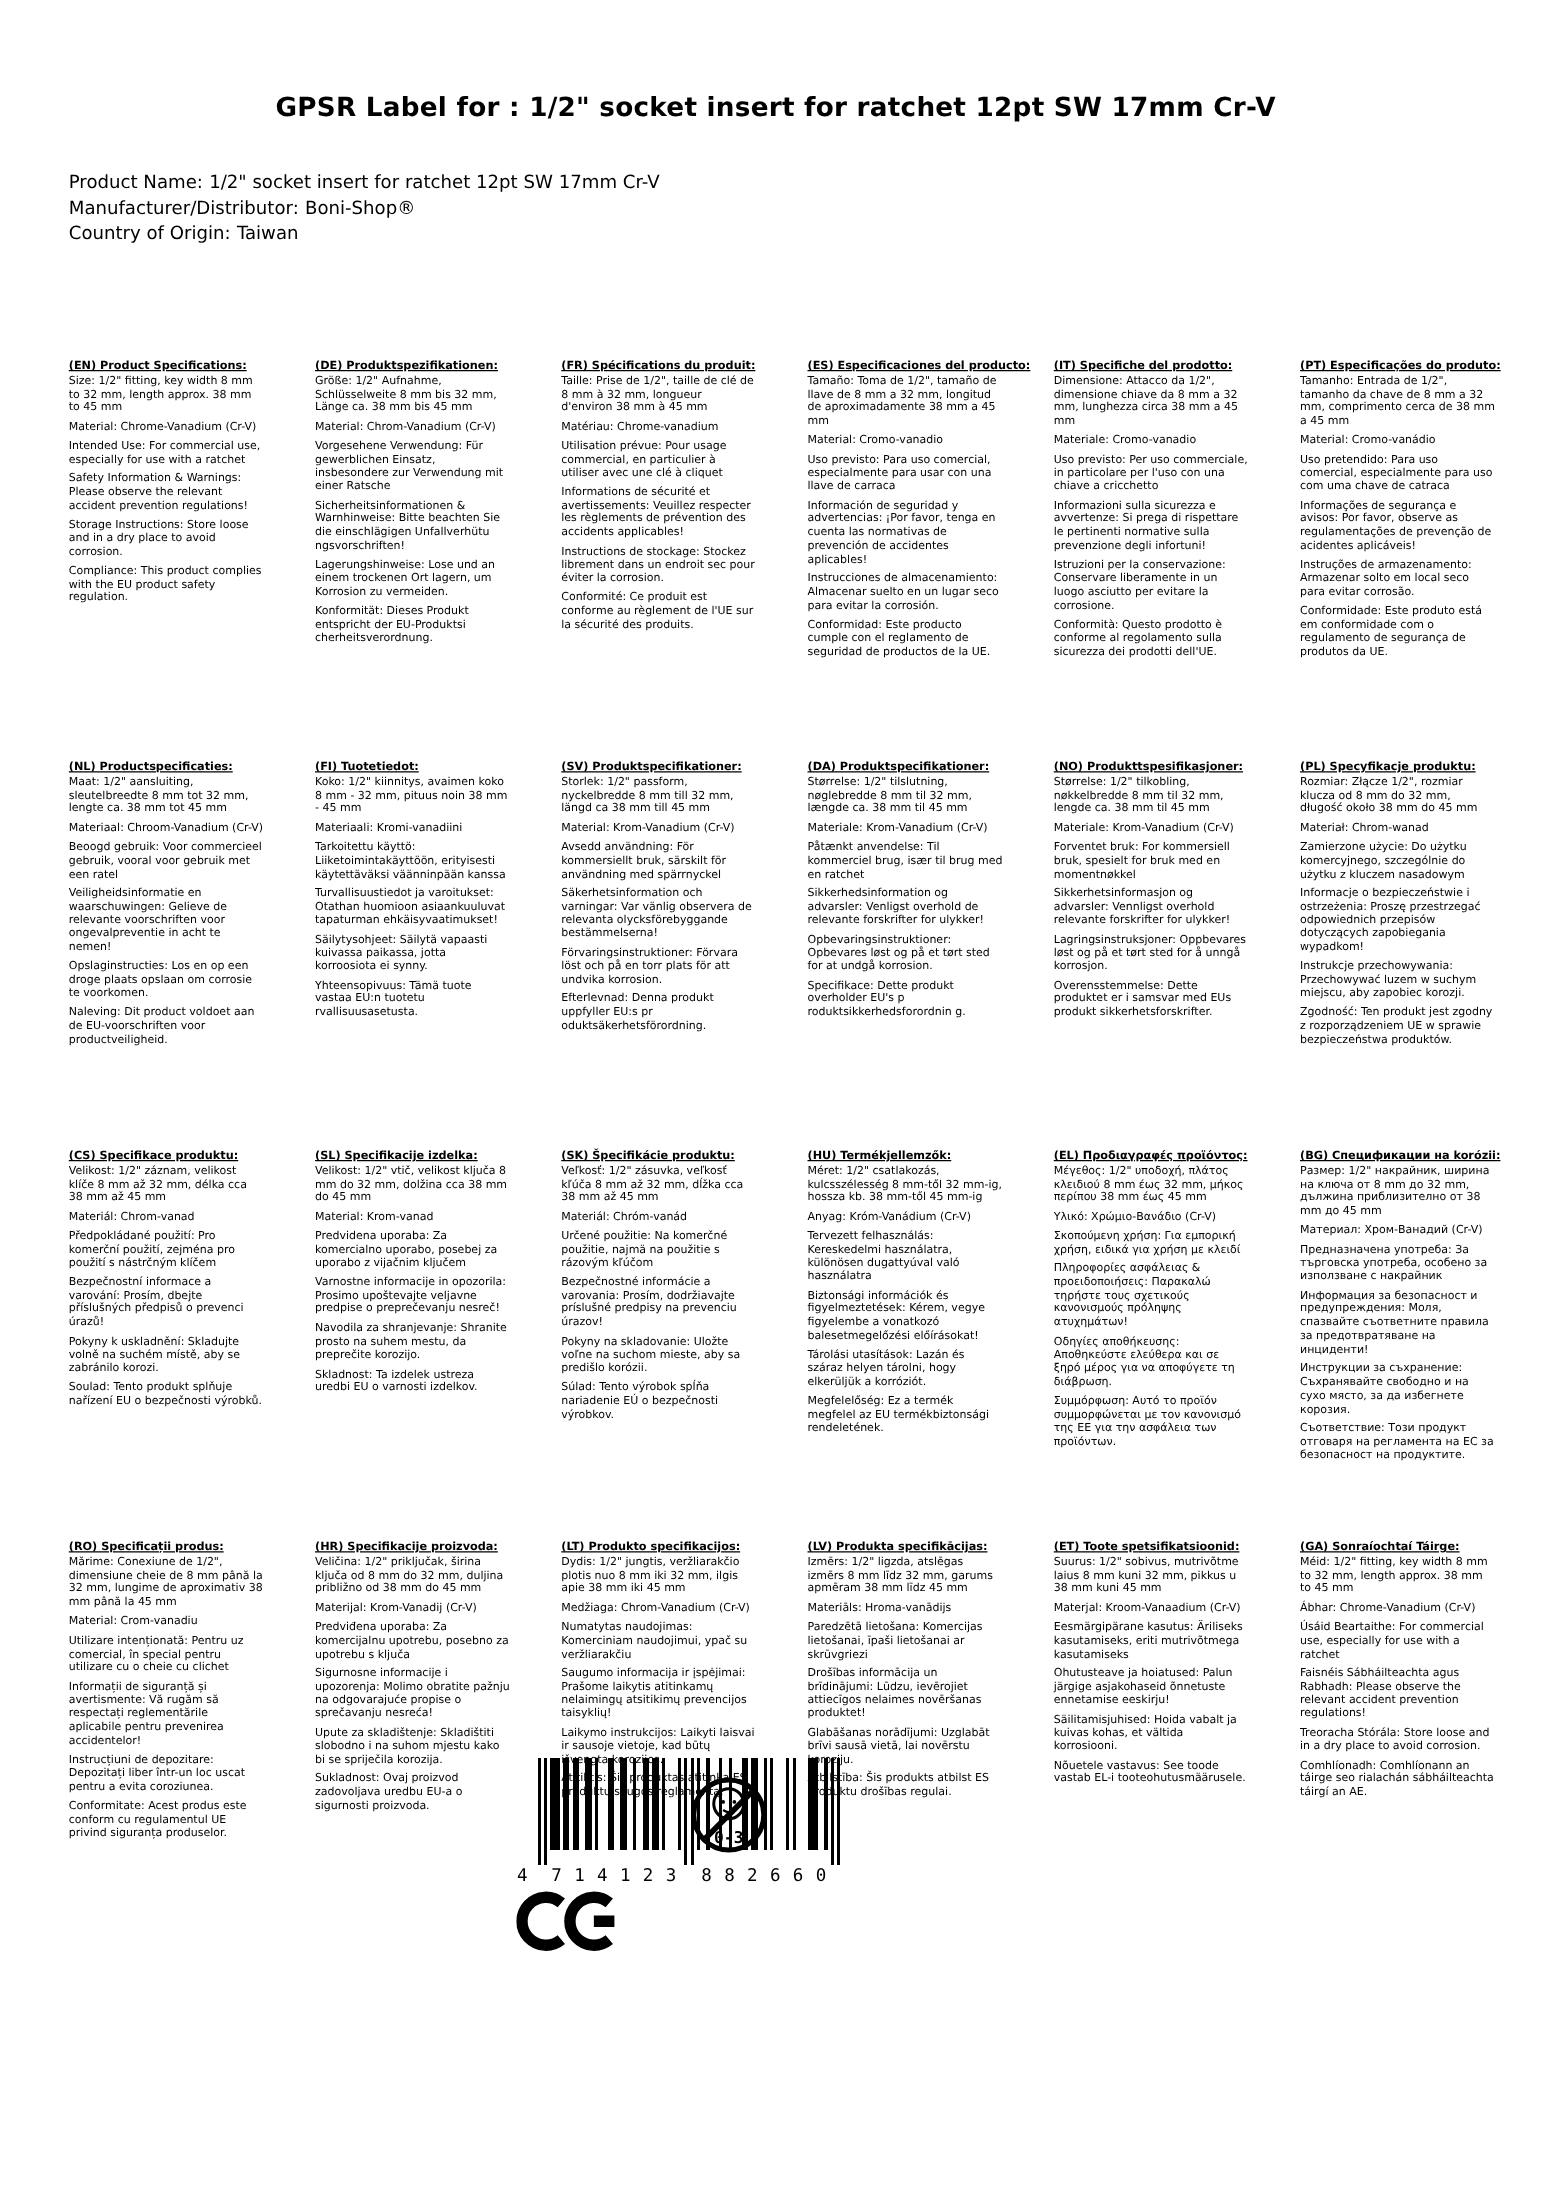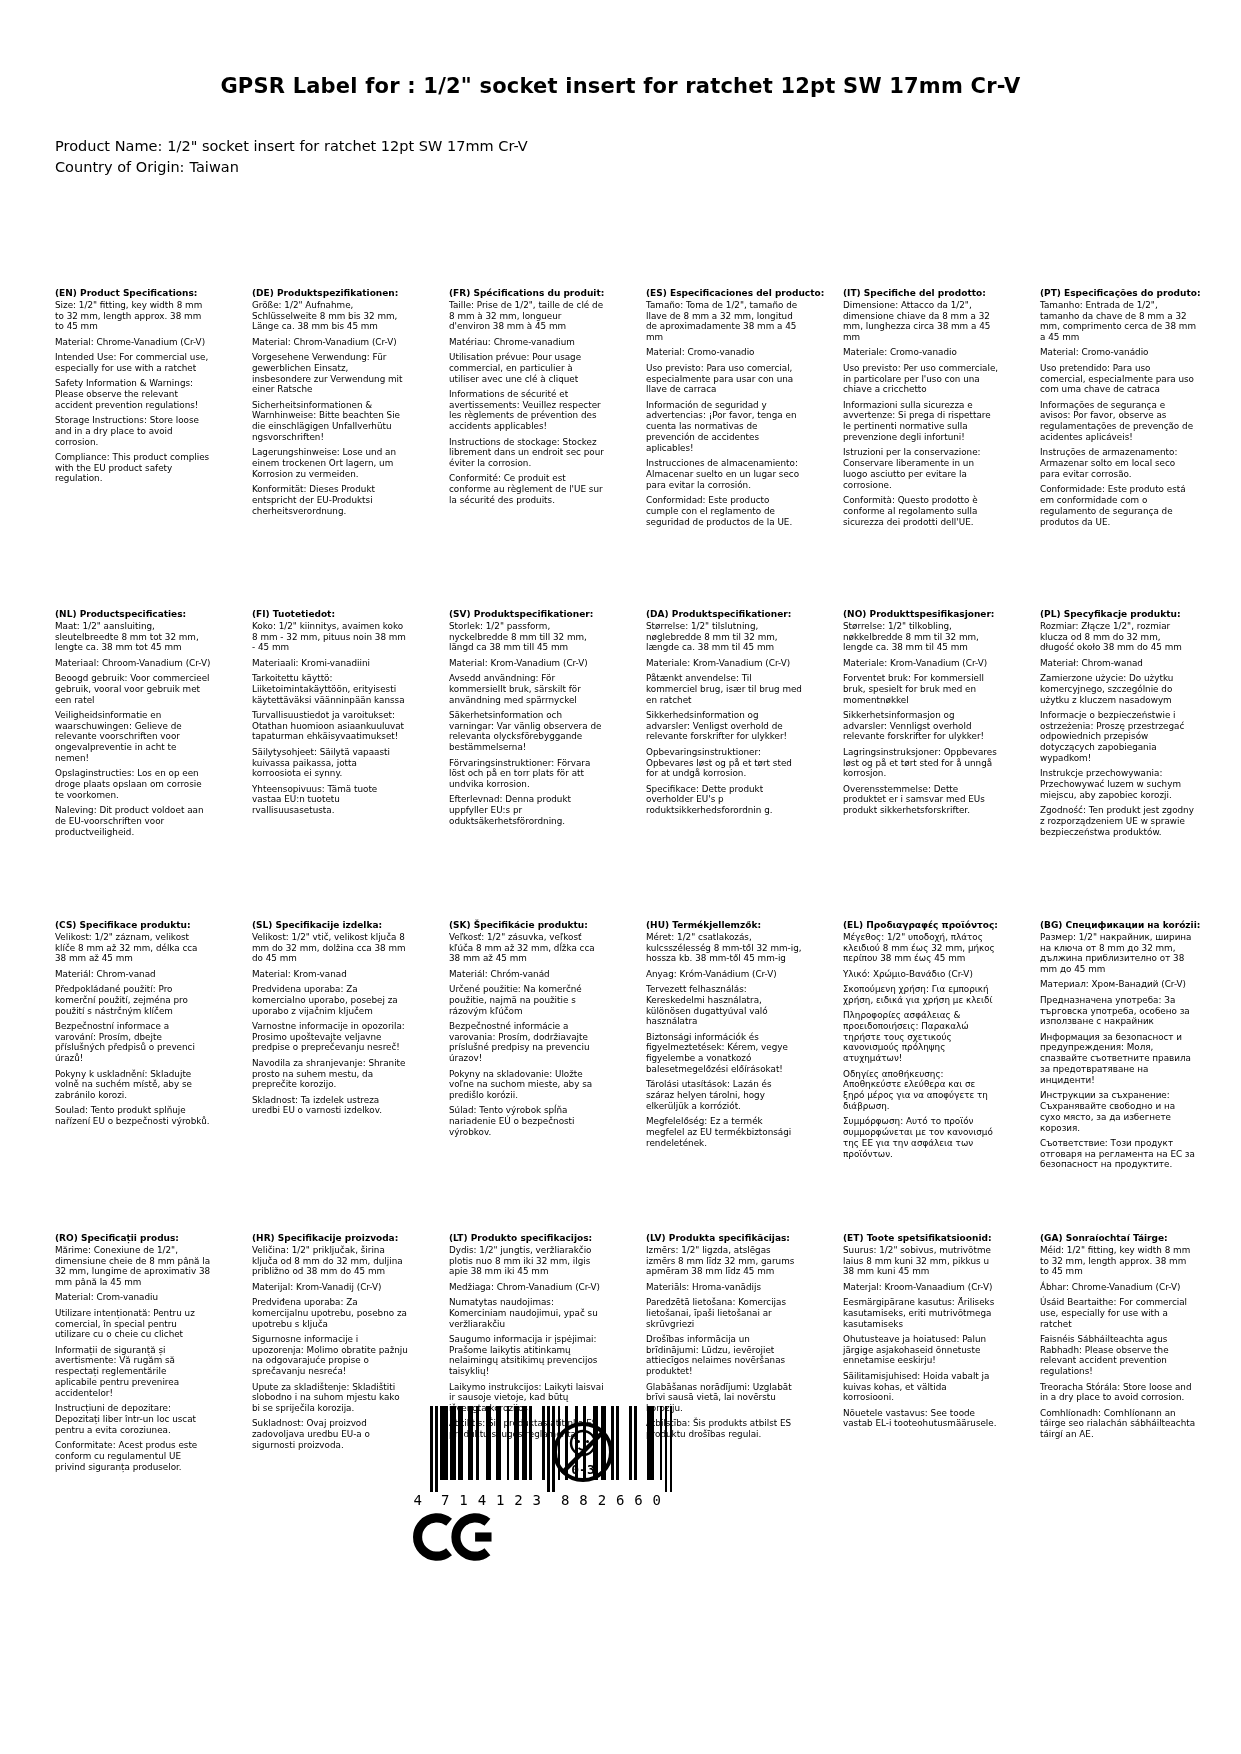--- a/index.html
+++ b/index.html
@@ -6,35 +6,38 @@
   body{width:1241px;height:1754px;position:relative;font-family:"DejaVu Sans",sans-serif;color:#000;overflow:hidden;}
   .page-title{position:absolute;top:74px;left:0;width:1241px;text-align:center;font-size:21px;font-weight:bold;letter-spacing:0.2px;}
   .info{position:absolute;left:55px;top:136px;font-size:14.5px;line-height:20.5px;}
   .info-line{white-space:nowrap;}
   .info-label{font-weight:normal;}
   .info-value{margin-left:5px;}
   .spec-grid{position:absolute;left:55px;top:288px;display:grid;
     grid-template-columns:repeat(6,171px);column-gap:26px;
     grid-template-rows:321px 311px 313px auto;}
   .spec-block{font-size:8.8px;line-height:10.8px;}
-  .spec-heading{font-size:9px;font-weight:bold;white-space:nowrap;margin:0 0 1px 0;}
+  .spec-heading{font-size:9px;font-weight:bold;white-space:nowrap;margin:0 0 1px 0;text-decoration:underline;}
   .spec-par{margin:0 0 4.5px 0;max-width:156px;}
   .barcode-wrap{position:absolute;left:388px;top:1406px;}
   .ce-wrap{position:absolute;left:413px;top:1512px;}
   .age-wrap{position:absolute;left:551px;top:1412px;}
   svg text{font-family:"DejaVu Sans Mono","DejaVu Sans",monospace;}
 </style>
 </head>
 <body>
 
 <div class="page-title">GPSR Label for : 1/2" socket insert for ratchet 12pt SW 17mm Cr-V</div>
 
 <div class="info">
   <div class="info-line">
     <span class="info-label">Product Name:</span><span class="info-value">1/2" socket insert for ratchet 12pt SW 17mm Cr-V</span>
+  </div>
+  <div class="info-line">
+    <span class="info-label">Manufacturer/Distributor:</span><span class="info-value">Boni-Shop®</span>
   </div>
   <div class="info-line">
     <span class="info-label">Country of Origin:</span><span class="info-value">Taiwan</span>
   </div>
 </div>
 
 <div class="spec-grid">
     <div class="spec-block">
       <div class="spec-heading">(EN) Product Specifications:</div>
       <p class="spec-par">Size: 1/2" fitting, key width 8 mm to 32 mm, length approx. 38 mm to 45 mm</p>

